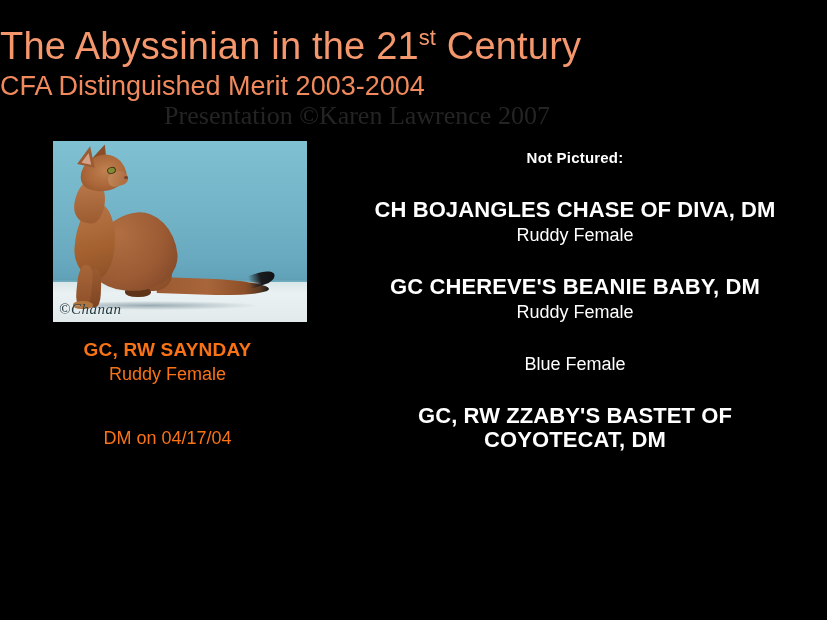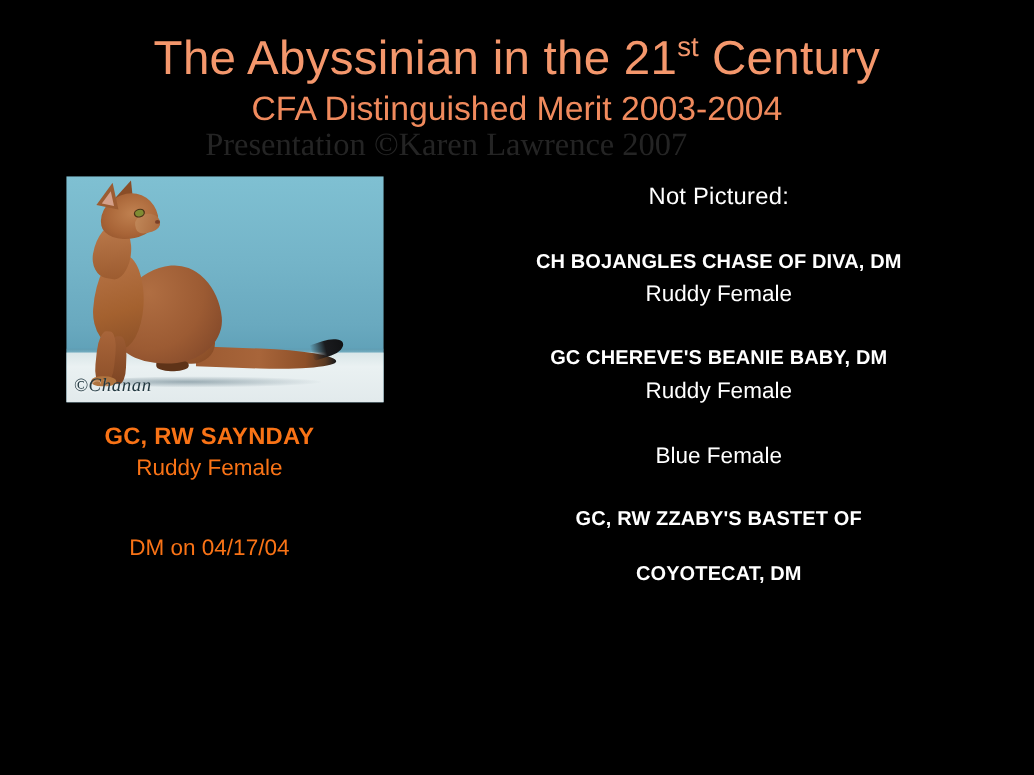--- a/index.html
+++ b/index.html
@@ -18,21 +18,20 @@
     background: #000000;
     overflow: hidden;
   }
 
   
   .title-block {
     position: absolute;
     left: 0;
     top: 16px;
     width: 827px;
-    text-align: center;
   }
   .title-main {
     font-size: 38px;
     line-height: 44px;
     color: #F4976C;
     letter-spacing: 0.2px;
     white-space: nowrap;
   }
   .title-main .sup {
     font-size: 22px;
@@ -320,32 +319,31 @@
   
   .right-col {
     position: absolute;
     left: 330px;
     top: 146px;
     width: 490px;
     text-align: center;
     color: #FFFFFF;
   }
   .not-pictured {
-    font-size: 19px;
-    font-weight: normal;
+    font-size: 15px;
+    font-weight: bold;
     line-height: 24px;
     letter-spacing: 0.2px;
   }
   .entry { margin-top: 28px; }
   .entry-name {
-    font-size: 16px;
+    font-size: 22px;
     font-weight: bold;
     line-height: 24px;
     letter-spacing: 0.1px;
-    margin-top: 20px;
   }
   .entry-desc {
     font-size: 18px;
     line-height: 24px;
     margin-top: 1px;
   }
 </style>
 </head>
 <body>
 

